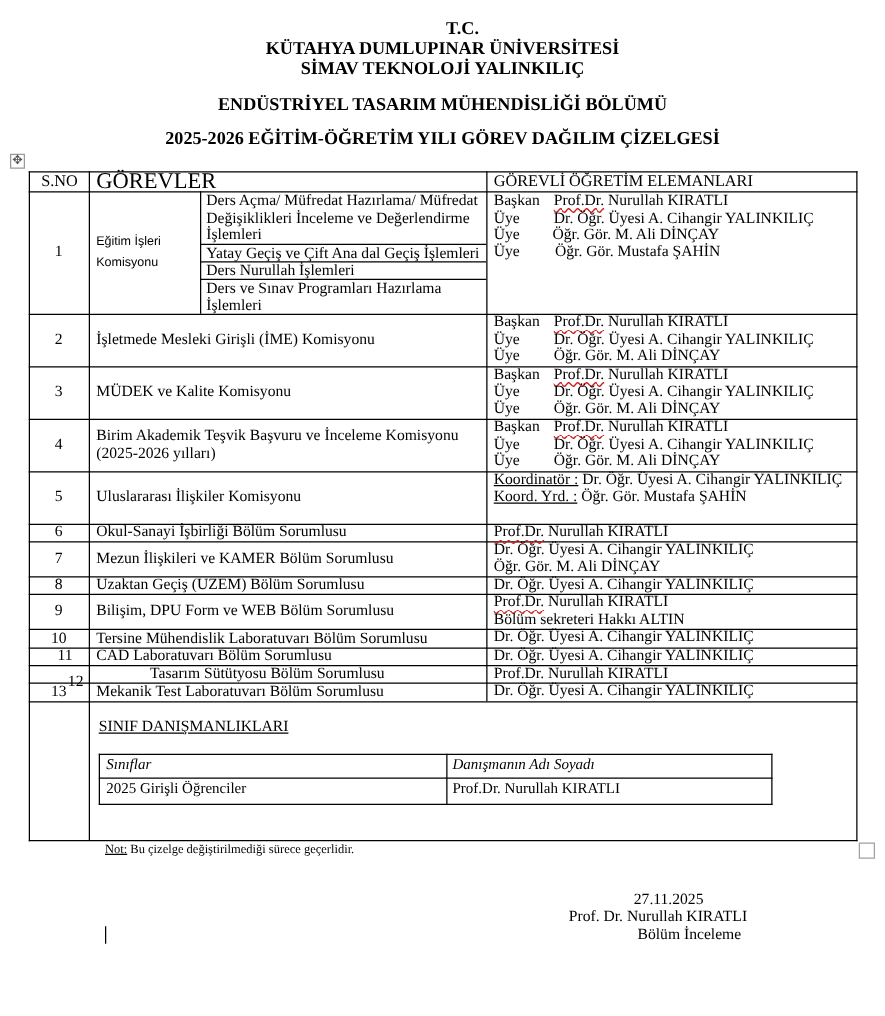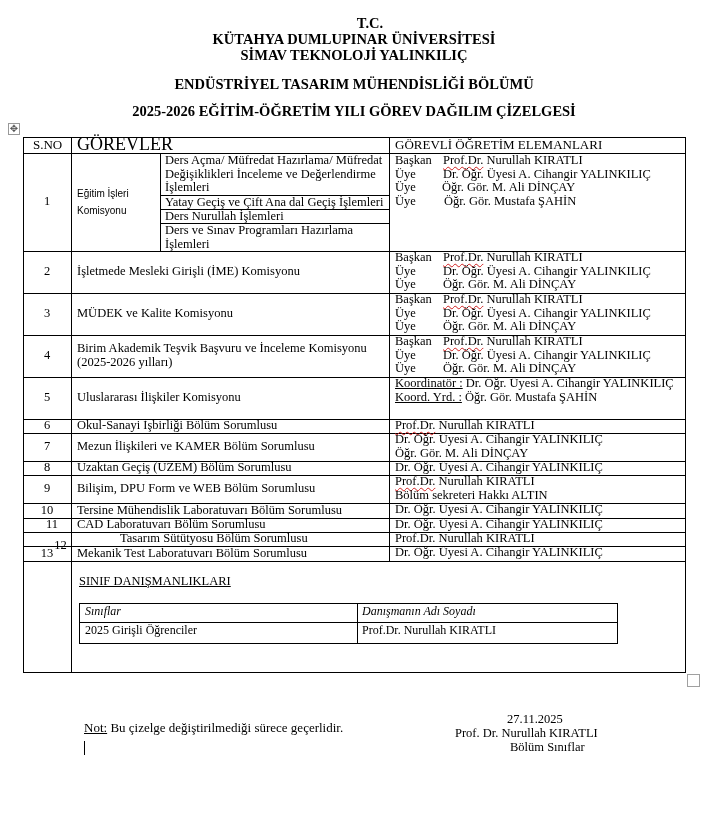--- a/index.html
+++ b/index.html
@@ -152,21 +152,21 @@
     <div class="hline" style="left:79px;top:643px;width:539px;"></div>
     <div class="vline" style="left:79px;top:603px;height:41px;"></div>
     <div class="vline" style="left:357px;top:603px;height:41px;"></div>
     <div class="vline" style="left:617px;top:603px;height:41px;"></div>
     <div class="cell b" style="left:85px;top:605px;font-style:italic;font-size:12px;">Sınıflar</div>
     <div class="cell b" style="left:362px;top:605px;font-style:italic;font-size:12px;">Danışmanın Adı Soyadı</div>
     <div class="cell" style="left:85px;top:624px;font-size:12px;">2025 Girişli Öğrenciler</div>
     <div class="cell" style="left:362px;top:624px;font-size:12px;">Prof.Dr. Nurullah KIRATLI</div>
   </div>
 
-<div class="cell" style="left:84px; top:673px; font-size:13px;margin-top:48px;">
+<div class="cell" style="left:84px; top:673px; font-size:10px;">
   <span class="b ul">Not:</span><span> Bu çizelge değiştirilmediği sürece geçerlidir.</span>
 </div>
 <div class="sq"></div>
 
 <div class="cell" style="left:507px; top:713px;">27.11.2025</div>
 <div class="cell" style="left:455px; top:727px;">Prof. Dr. Nurullah KIRATLI</div>
-<div class="cell" style="left:510px; top:741px;">Bölüm Sınıflar</div>
+<div class="cell" style="left:510px; top:741px;">Bölüm İnceleme</div>
 <div class="cursor"></div>
 
 </body></html>

